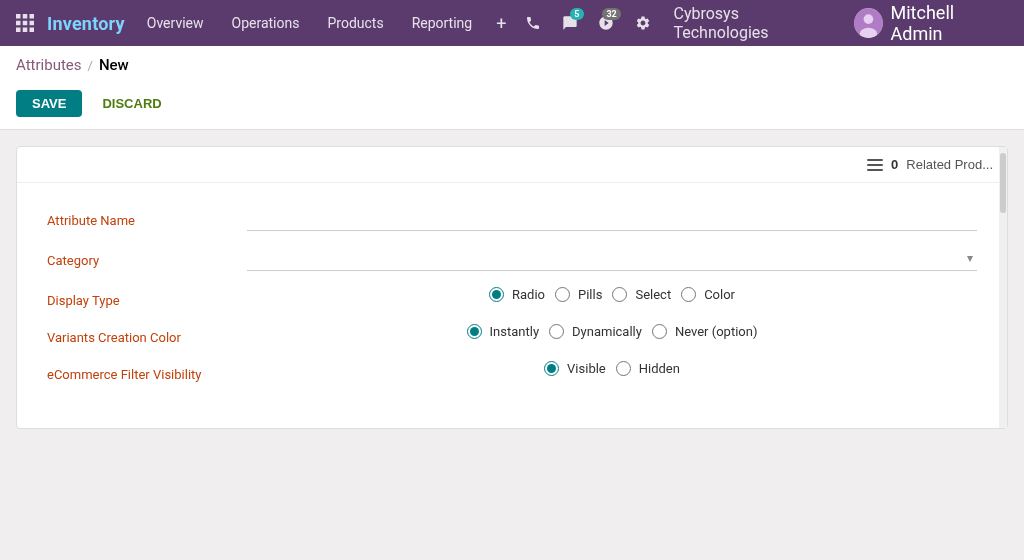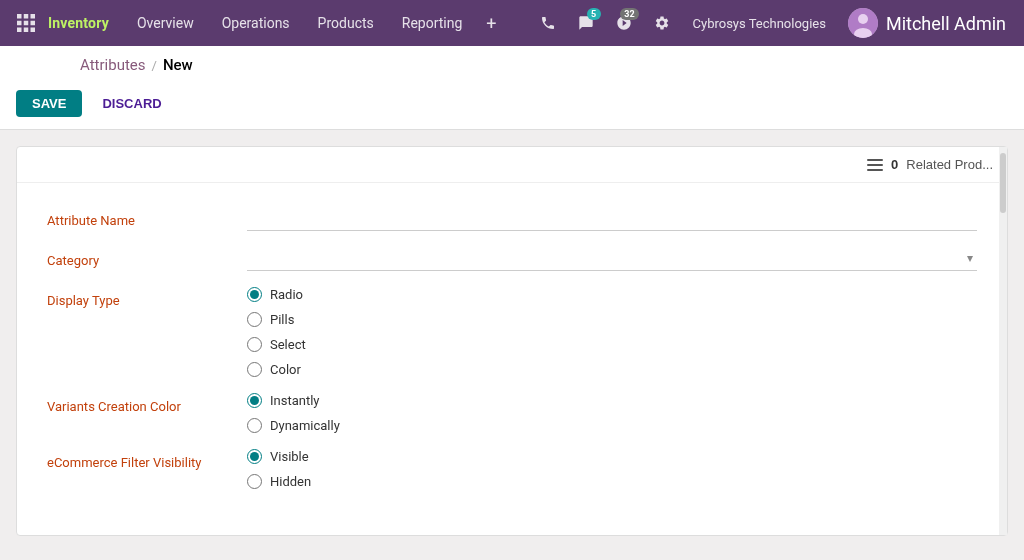--- a/index.html
+++ b/index.html
@@ -19,24 +19,24 @@
       width: 32px;
       height: 32px;
       display: flex;
       align-items: center;
       justify-content: center;
       margin-right: 6px;
       cursor: pointer;
     }
     .navbar-grid-icon svg { width: 18px; height: 18px; fill: white; opacity: 0.85; }
     .navbar-title {
-      font-size: 14px;
+      font-size: 18px;
       font-weight: 700;
-      color: #bef264;
-      margin-right: 14px;
+      color: #7dd3fc;
+      margin-right: 8px;
       letter-spacing: 0.2px;
     }
     .navbar-menu {
       display: flex;
       align-items: center;
       gap: 0;
       flex: 1;
     }
     .navbar-menu-item {
       color: rgba(255,255,255,0.85);
@@ -86,21 +86,21 @@
       border-radius: 8px;
       padding: 1px 4px;
       min-width: 14px;
       text-align: center;
     }
     .badge-purple {
       background: #737373;
     }
     .navbar-company {
       color: rgba(255,255,255,0.85);
-      font-size: 13px;
+      font-size: 16px;
       padding: 0 10px;
       cursor: pointer;
     }
     .navbar-user {
       display: flex;
       align-items: center;
       gap: 8px;
       color: white;
       font-size: 18px;
       padding: 0 8px;
@@ -116,23 +116,22 @@
       justify-content: center;
       color: white;
       font-size: 12px;
       font-weight: bold;
       overflow: hidden;
     }
 
     
     .breadcrumb-bar {
       background: white;
-      padding: 10px 16px 0 32px;
+      padding: 10px 16px 0 16px;
       border-bottom: 1px solid #e0e0e0;
-      margin-left: 48px;
     }
     .breadcrumb {
       display: flex;
       align-items: center;
       gap: 6px;
       font-size: 15px;
       padding-bottom: 8px;
     }
     .breadcrumb-link {
       color: #875a7b;
@@ -154,21 +153,21 @@
       color: white;
       border: none;
       padding: 6px 16px;
       border-radius: 4px;
       font-size: 13px;
       font-weight: 600;
       cursor: pointer;
     }
     .btn-discard {
       background: white;
-      color: #4c1d95;
+      color: #4d7c0f;
       border: none;
       padding: 6px 12px;
       border-radius: 4px;
       font-size: 13px;
       font-weight: 600;
       cursor: pointer;
     }
 
     
     .main-content {
@@ -270,22 +269,22 @@
       right: 4px;
       top: 4px;
       color: #888;
       pointer-events: none;
       font-size: 12px;
     }
 
     
     .radio-group {
       display: flex;
-      flex-direction: column;
       gap: 10px;
+      justify-content: center;
     }
     .radio-item {
       display: flex;
       align-items: center;
       gap: 8px;
       cursor: pointer;
     }
     .radio-input {
       width: 15px;
       height: 15px;
@@ -473,20 +472,24 @@
           <div class="form-input-area">
             <div class="radio-group">
               <label class="radio-item">
                 <input type="radio" class="radio-input" name="variants_creation" value="instantly" checked="" style="">
                 <span class="radio-label">Instantly</span>
               </label>
               <label class="radio-item">
                 <input type="radio" class="radio-input" name="variants_creation" value="dynamically" style="">
                 <span class="radio-label">Dynamically</span>
               </label>
+              <label class="radio-item">
+                <input type="radio" class="radio-input" name="variants_creation" value="never" style="">
+                <span class="radio-label">Never (option)</span>
+              </label>
             </div>
           </div>
         </div>
 
         <div class="form-row">
           <div class="form-label">eCommerce Filter Visibility</div>
           <div class="form-input-area">
             <div class="radio-group">
               <label class="radio-item">
                 <input type="radio" class="radio-input" name="ecommerce_filter" value="visible" checked="" style="">

